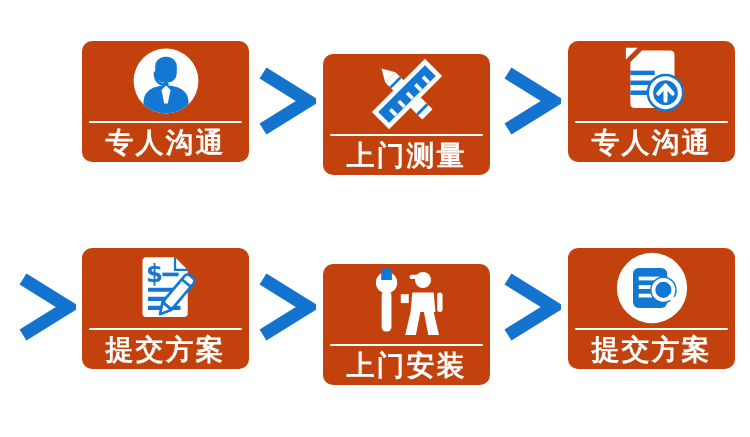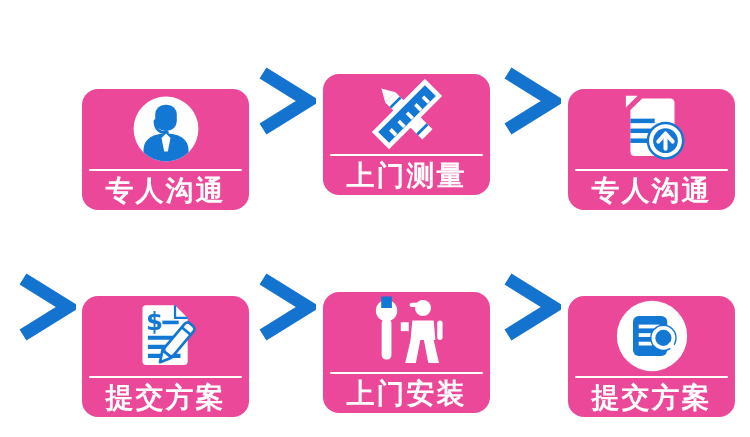--- a/index.html
+++ b/index.html
@@ -2,22 +2,22 @@
 <html><head>
 <meta charset="utf-8">
 <style>
   html,body { margin:0; padding:0; background:#ffffff; }
   .canvas {
     position:relative; width:750px; height:437px; background:#ffffff;
     overflow:hidden; font-family:"Liberation Sans","DejaVu Sans",sans-serif;
   }
   .card {
     position:absolute; width:167px; height:121px;
-    background:#ec4899; border-radius:16px;
-    display:flex; flex-direction:column;margin-top:48px;
+    background:#c2410c; border-radius:10px;
+    display:flex; flex-direction:column;
   }
   .icon-wrap { flex:1; display:flex; align-items:center; justify-content:center; overflow:hidden; }
   .divider { height:2px; background:#ffffff; margin:0 7px; border-radius:1px; }
   .label {
     height:39px; display:flex; align-items:center; justify-content:center;
     color:#ffffff; font-size:28px; font-weight:bold; letter-spacing:2px; white-space:nowrap;
   }
   .chev { position:absolute; width:60px; height:70px; }
   svg { display:block; }
 </style>
@@ -47,21 +47,21 @@
     <div class="divider"></div>
     <div class="label">专人沟通</div>
   </div>
 
   <div class="chev" style="left:256px;top:66px">
     <svg width="60" height="70" viewBox="0 0 60 70">
       <polyline points="7,7 52,35 7,63" fill="none" stroke="#1573d0" stroke-width="13"></polyline>
     </svg>
   </div>
 
-  <div class="card" style="left:323px;top:26px">
+  <div class="card" style="left:323px;top:54px">
     <div class="icon-wrap">
       <svg width="78" height="76" viewBox="0 0 84 84">
         <g transform="rotate(45 42 42)">
           <polygon points="2,42 16,34 16,50" fill="#ffffff"></polygon>
           <rect x="16" y="34" width="58" height="16" fill="#ffffff"></rect>
           <line x1="24" y1="34" x2="24" y2="50" stroke="#1377d4" stroke-width="3"></line>
           <line x1="32" y1="34" x2="32" y2="50" stroke="#1377d4" stroke-width="3"></line>
           <line x1="66" y1="34" x2="66" y2="50" stroke="#1377d4" stroke-width="3"></line>
         </g>
         <g transform="rotate(-45 42 42)">
@@ -128,21 +128,21 @@
     <div class="divider"></div>
     <div class="label">提交方案</div>
   </div>
 
   <div class="chev" style="left:256px;top:272px">
     <svg width="60" height="70" viewBox="0 0 60 70">
       <polyline points="7,7 52,35 7,63" fill="none" stroke="#1573d0" stroke-width="13"></polyline>
     </svg>
   </div>
 
-  <div class="card" style="left:323px;top:244px">
+  <div class="card" style="left:323px;top:264px">
     <div class="icon-wrap">
       <svg width="80" height="72" viewBox="0 0 90 80">
         <circle cx="22" cy="16" r="12" fill="#ffffff"></circle>
         <rect x="16" y="0" width="12" height="13" fill="#1377d4"></rect>
         <rect x="16.5" y="25" width="11" height="46" rx="5" fill="#ffffff"></rect>
         <rect x="48" y="7" width="13" height="5" rx="2" fill="#ffffff"></rect>
         <circle cx="63" cy="13" r="9" fill="#ffffff"></circle>
         <path d="M51,27 L75,27 L77,49 L49,49 Z" fill="#ffffff"></path>
         <rect x="38" y="29" width="9" height="10" fill="#ffffff"></rect>
         <rect x="79" y="27" width="6" height="22" rx="3" fill="#ffffff"></rect>

